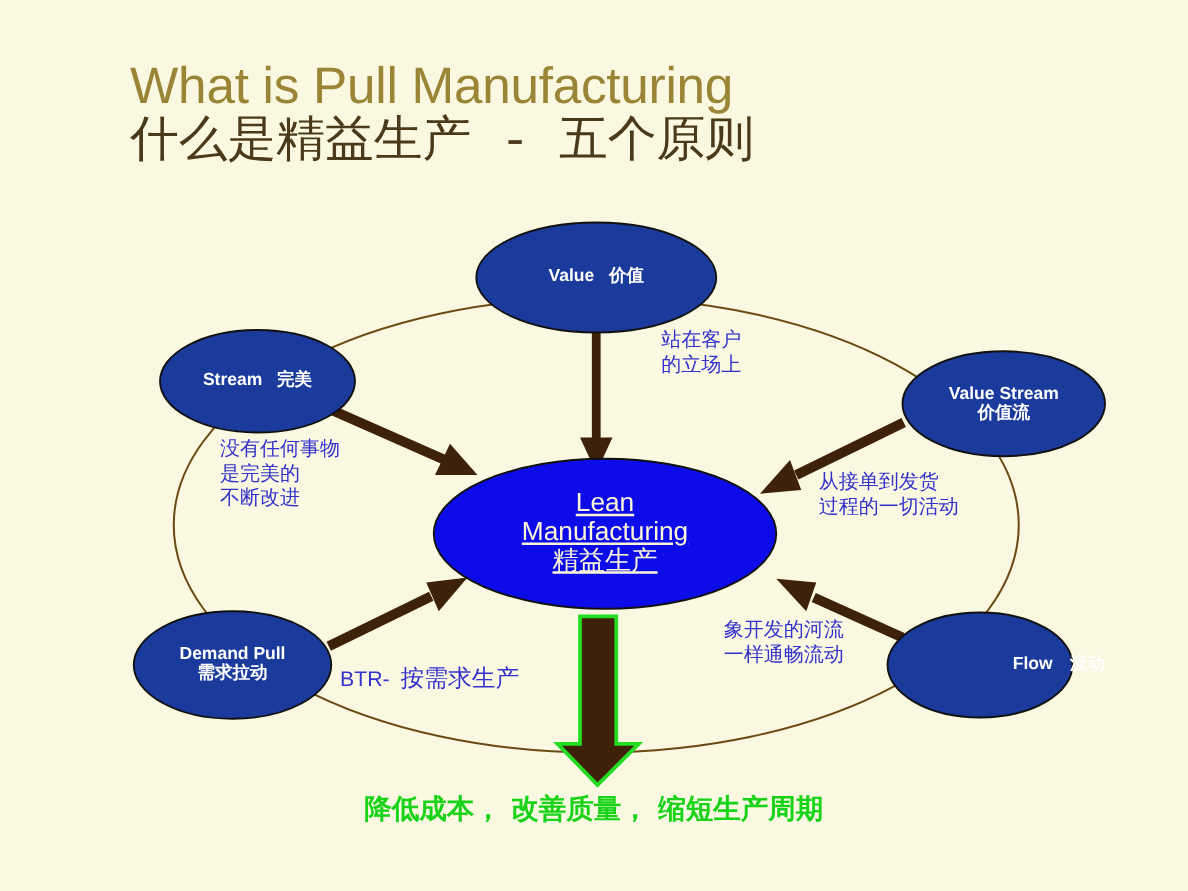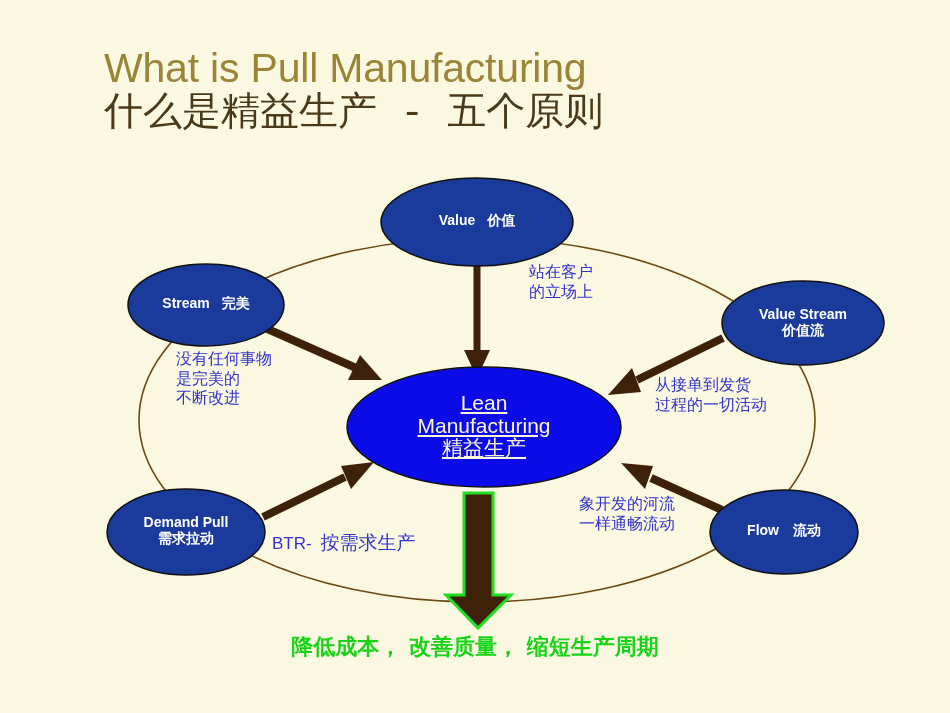--- a/index.html
+++ b/index.html
@@ -189,21 +189,21 @@
   <div class="node-label small" style="left:86px; top:515px; width:200px;">
     <div>Demand Pull</div>
     <div class="zh">需求拉动</div>
   </div>
 
   <div class="node-label small" style="left:703px; top:307px; width:200px;">
     <div>Value Stream</div>
     <div class="zh">价值流</div>
   </div>
 
-  <div class="node-label small" style="left:684px; top:523px; width:200px;">
+  <div class="node-label small" style="left:684px; top:523px; width:200px;text-align:right;">
     <span>Flow</span>
     <span class="zh" style="margin-left:10px;">流动</span>
   </div>
 
   <div class="center-label" style="left:334px; top:392px; width:300px;text-decoration:underline;">
     <div>Lean</div>
     <div>Manufacturing</div>
     <div class="zh">精益生产</div>
   </div>
 

